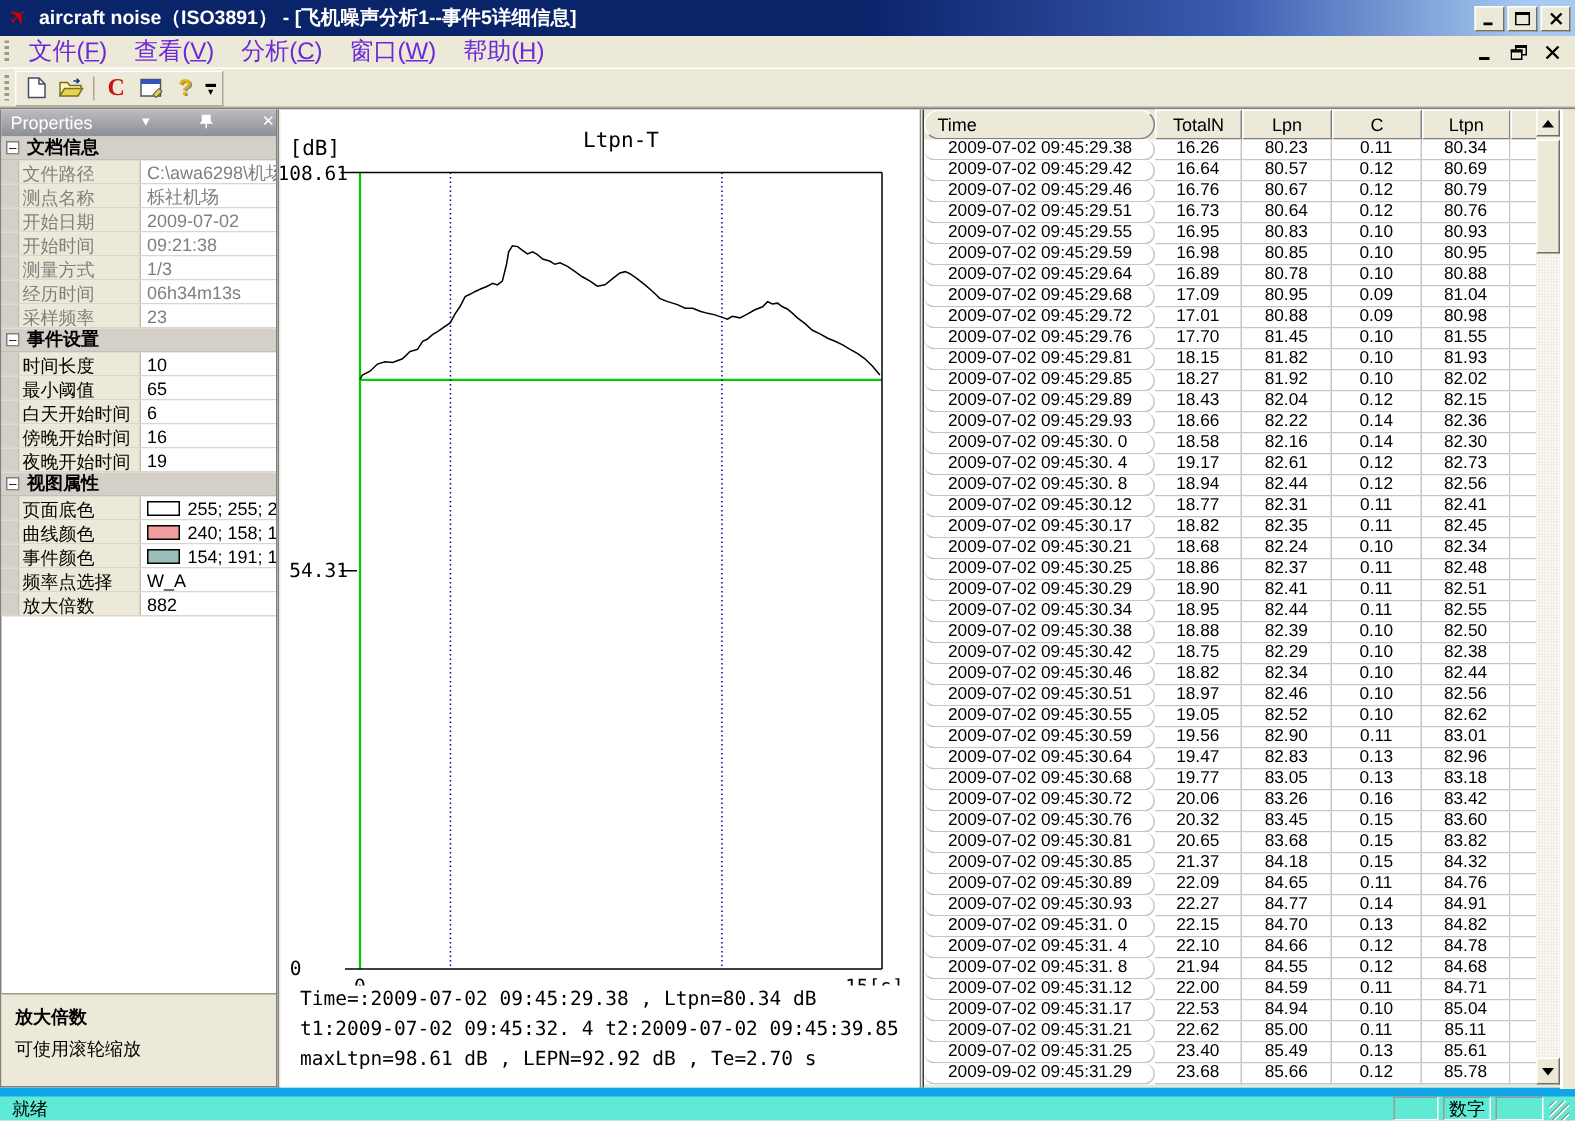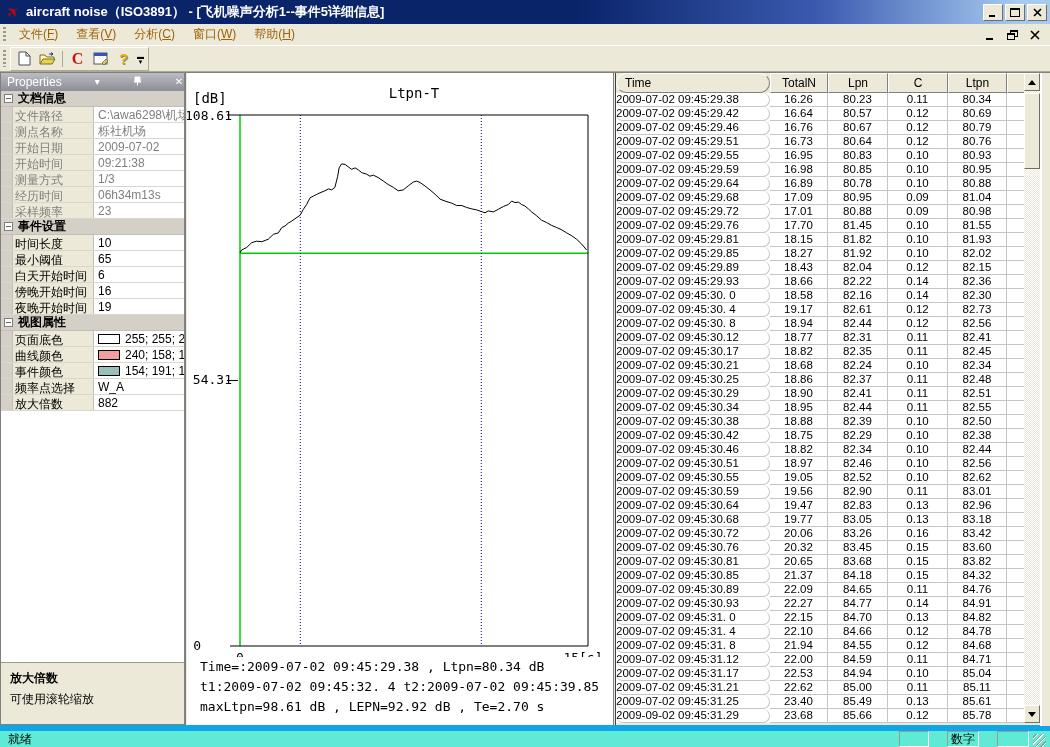--- a/index.html
+++ b/index.html
@@ -19,21 +19,21 @@
     border-color:#FFFFFF #716F64 #716F64 #FFFFFF; margin-left:2px;
     display:flex; align-items:center; justify-content:center; }
   .tb-btn svg { display:block; }
 
   
   .menubar { height:22px; flex:0 0 22px; display:flex; align-items:center; background:#ECE9D8;
     border-bottom:1px solid #FFFFFF; }
   .grip { width:5px; height:70%; margin:0 4px 0 3px;
     background:repeating-linear-gradient(180deg,#9B988B 0 2px,#ECE9D8 2px 4px);
     width:3px; }
-  .menu-item { font-size:12px; padding:2px 9px; color:#a16207; white-space:nowrap; }
+  .menu-item { font-size:16px; padding:2px 9px; color:#6d28d9; white-space:nowrap; }
   .mdi-ctrls { margin-left:auto; display:flex; align-items:center; padding-right:10px; gap:12px; }
   .mdi-ctrls svg { display:block; }
 
   
   .toolbar { height:26px; flex:0 0 26px; display:flex; align-items:center; background:#ECE9D8;
     border-bottom:1px solid #ACA899; }
   .tb-chunk { display:flex; align-items:center; height:24px; padding:0 2px;
     border:1px solid; border-color:#FFFFFF #ACA899 #ACA899 #FFFFFF; }
   .tool-btn { width:23px; height:22px; display:flex; align-items:center; justify-content:center; }
   .tool-sep { width:1px; height:16px; background:#ACA899; margin:0 3px; }
@@ -83,21 +83,21 @@
   .thead { display:flex; height:20px; }
   .th { background:#ECE9D8; border:1px solid; border-color:#FFFFFF #808080 #808080 #FFFFFF;
     font-size:12px; display:flex; align-items:center; justify-content:center;
     white-space:nowrap; overflow:hidden; }
   .th.c0 { justify-content:flex-start; padding-left:8px; }
   .tbody { background:#FFFFFF; }
   .tr { display:flex; height:14px; }
   .td { font-size:11.5px; line-height:13px; border-right:1px solid #C5C5C5;
     border-bottom:1px solid #C5C5C5; white-space:pre; overflow:hidden;
     display:flex; align-items:center; justify-content:center; background:#FFFFFF; }
-  .td.c0 { justify-content:flex-start; padding-left:0; }
+  .td.c0 { justify-content:flex-start; padding-left:16px; }
   .c0 { width:154px; flex:0 0 154px;border-radius:10px; }
   .c1 { width:58px;  flex:0 0 58px; }
   .c2 { width:60px;  flex:0 0 60px; }
   .c3 { width:60px;  flex:0 0 60px; }
   .c4 { width:59px;  flex:0 0 59px; }
   .cx { width:18px;  flex:0 0 18px; }
   .vscroll { position:absolute; top:0; right:10px; width:16px; height:650px;
     background:repeating-conic-gradient(#FFFFFF 0 25%, #ECE9D8 0 50%);
     background-size:2px 2px; }
   .sb-btn { position:absolute; left:0; width:16px; height:18px; background:#ECE9D8;
@@ -111,21 +111,21 @@
   .tri-down { width:0; height:0; border-left:4px solid transparent; border-right:4px solid transparent;
     border-top:5px solid #000; }
   .right-edge { position:absolute; top:0; right:0; width:10px; height:653px;
     background:#ECE9D8; border-left:2px solid #FFFFFF; }
 
   
   .statusbar { height:22px; flex:0 0 22px; display:flex; align-items:flex-start; background:#5eead4;
     border-top:6px solid #0ea5e9; padding:0 4px 0 8px; font-size:12px; }
   .sb-ready { flex:1; }
   .sb-panel { height:16px; border:1px solid; border-color:#9C9A8E #FFFFFF #FFFFFF #9C9A8E;
-    margin-left:18px; display:flex; align-items:center; justify-content:center; font-size:12px; }
+    margin-left:3px; display:flex; align-items:center; justify-content:center; font-size:12px; }
   .sb-p1 { width:30px; } .sb-p2 { width:32px; } .sb-p3 { width:32px; }
   .sizegrip { width:13px; height:13px; margin-left:4px; align-self:flex-end;
     background:repeating-linear-gradient(135deg,transparent 0 2px,#9C9A8E 2px 3px,#FFFFFF 3px 4px);
   }
 </style>
 </head>
 <body>
 
 <div class="window">
 

